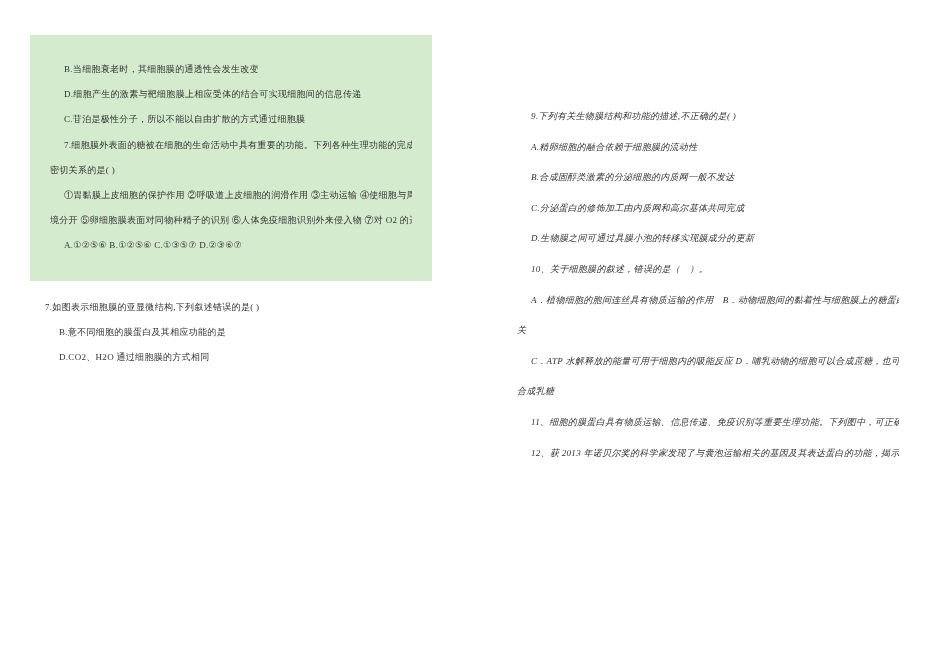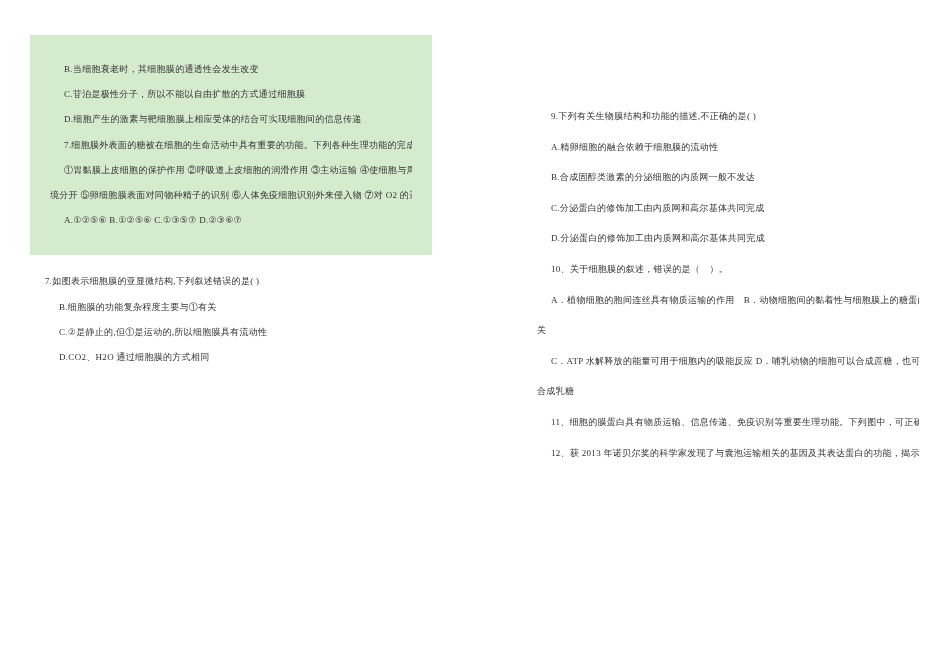--- a/index.html
+++ b/index.html
@@ -9,21 +9,20 @@
       background: #ffffff;
       font-family: "SimSun", "宋体", serif;
       font-size: 10px;
       color: #333;
       overflow: hidden;
     }
     .page-wrap {
       display: flex;
       width: 945px;
       height: 539px;
-      gap: 20px;
     }
     .col {
       width: 472px;
       padding: 45px 45px 30px 45px;
       position: relative;
     }
     .col-left { border-right: none; }
     .highlight-box {
       background: #d5ebce;
       padding: 22px 20px 22px 20px;
@@ -33,54 +32,54 @@
     }
     .line {
       line-height: 2.8;
       font-size: 9px;
       letter-spacing: 0.3px;
       white-space: nowrap;
       overflow: hidden;
     }
     .indent { padding-left: 14px; }
     .indent2 { padding-left: 0px; }
-    .col-right .line { font-size: 9px; line-height: 3.4; }
+    .col-right .line { font-size: 9px; line-height: 3.4; font-style: italic; }
     .spacer { height: 14px; }
   </style>
 </head>
 <body>
 
 <div class="page-wrap">
 
   <div class="col col-left">
     <div class="highlight-box">
       <div class="line indent">B.当细胞衰老时，其细胞膜的通透性会发生改变</div>
+      <div class="line indent">D.细胞产生的激素与靶细胞膜上相应受体的结合可实现细胞间的信息传递</div>
       <div class="line indent">C.苷泊是极性分子，所以不能以自由扩散的方式通过细胞膜</div>
-      <div class="line indent">D.细胞产生的激素与靶细胞膜上相应受体的结合可实现细胞间的信息传递</div>
       <div class="line indent">7.细胞膜外表面的糖被在细胞的生命活动中具有重要的功能。下列各种生理功能的完成，与其有</div>
+      <div class="line indent2">密切关系的是(    )</div>
       <div class="line indent">①胃黏膜上皮细胞的保护作用  ②呼吸道上皮细胞的润滑作用  ③主动运输  ④使细胞与周围环</div>
       <div class="line indent2">境分开  ⑤卵细胞膜表面对同物种精子的识别  ⑥人体免疫细胞识别外来侵入物  ⑦对 O2 的运输</div>
       <div class="line indent">A.①②⑤⑥  B.①②⑤⑥  C.①③⑤⑦  D.②③⑥⑦</div>
     </div>
 
     <div class="spacer"></div>
 
     <div class="line">7.如图表示细胞膜的亚显微结构,下列叙述错误的是(    )</div>
-    <div class="line indent">B.细胞膜的功能复杂程度主要与①有关</div>
-    <div class="line indent">C.②是静止的,但①是运动的,所以细胞膜具有流动性</div>
+    <div class="line indent">B.意不同细胞的膜蛋白及其相应功能的是</div>
     <div class="line indent">D.CO2、H2O 通过细胞膜的方式相同</div>
   </div>
 
   <div class="col col-right">
     <div style="height:56px"></div>
     <div class="line indent">9.下列有关生物膜结构和功能的描述,不正确的是(    )</div>
     <div class="line indent">A.精卵细胞的融合依赖于细胞膜的流动性</div>
     <div class="line indent">B.合成固醇类激素的分泌细胞的内质网一般不发达</div>
     <div class="line indent">C.分泌蛋白的修饰加工由内质网和高尔基体共同完成</div>
-    <div class="line indent">D.分泌蛋白的修饰加工由内质网和高尔基体共同完成</div>
+    <div class="line indent">D.生物膜之间可通过具膜小泡的转移实现膜成分的更新</div>
     <div class="line indent">10、关于细胞膜的叙述，错误的是（　）。</div>
     <div class="line indent">A．植物细胞的胞间连丝具有物质运输的作用　B．动物细胞间的黏着性与细胞膜上的糖蛋白有</div>
     <div class="line">关</div>
     <div class="line indent">C．ATP 水解释放的能量可用于细胞内的吸能反应 D．哺乳动物的细胞可以合成蔗糖，也可以</div>
     <div class="line">合成乳糖</div>
     <div class="line indent">11、细胞的膜蛋白具有物质运输、信息传递、免疫识别等重要生理功能。下列图中，可正确示</div>
     <div class="line indent">12、获 2013 年诺贝尔奖的科学家发现了与囊泡运输相关的基因及其表达蛋白的功能，揭示了</div>
   </div>
 
 </div>

